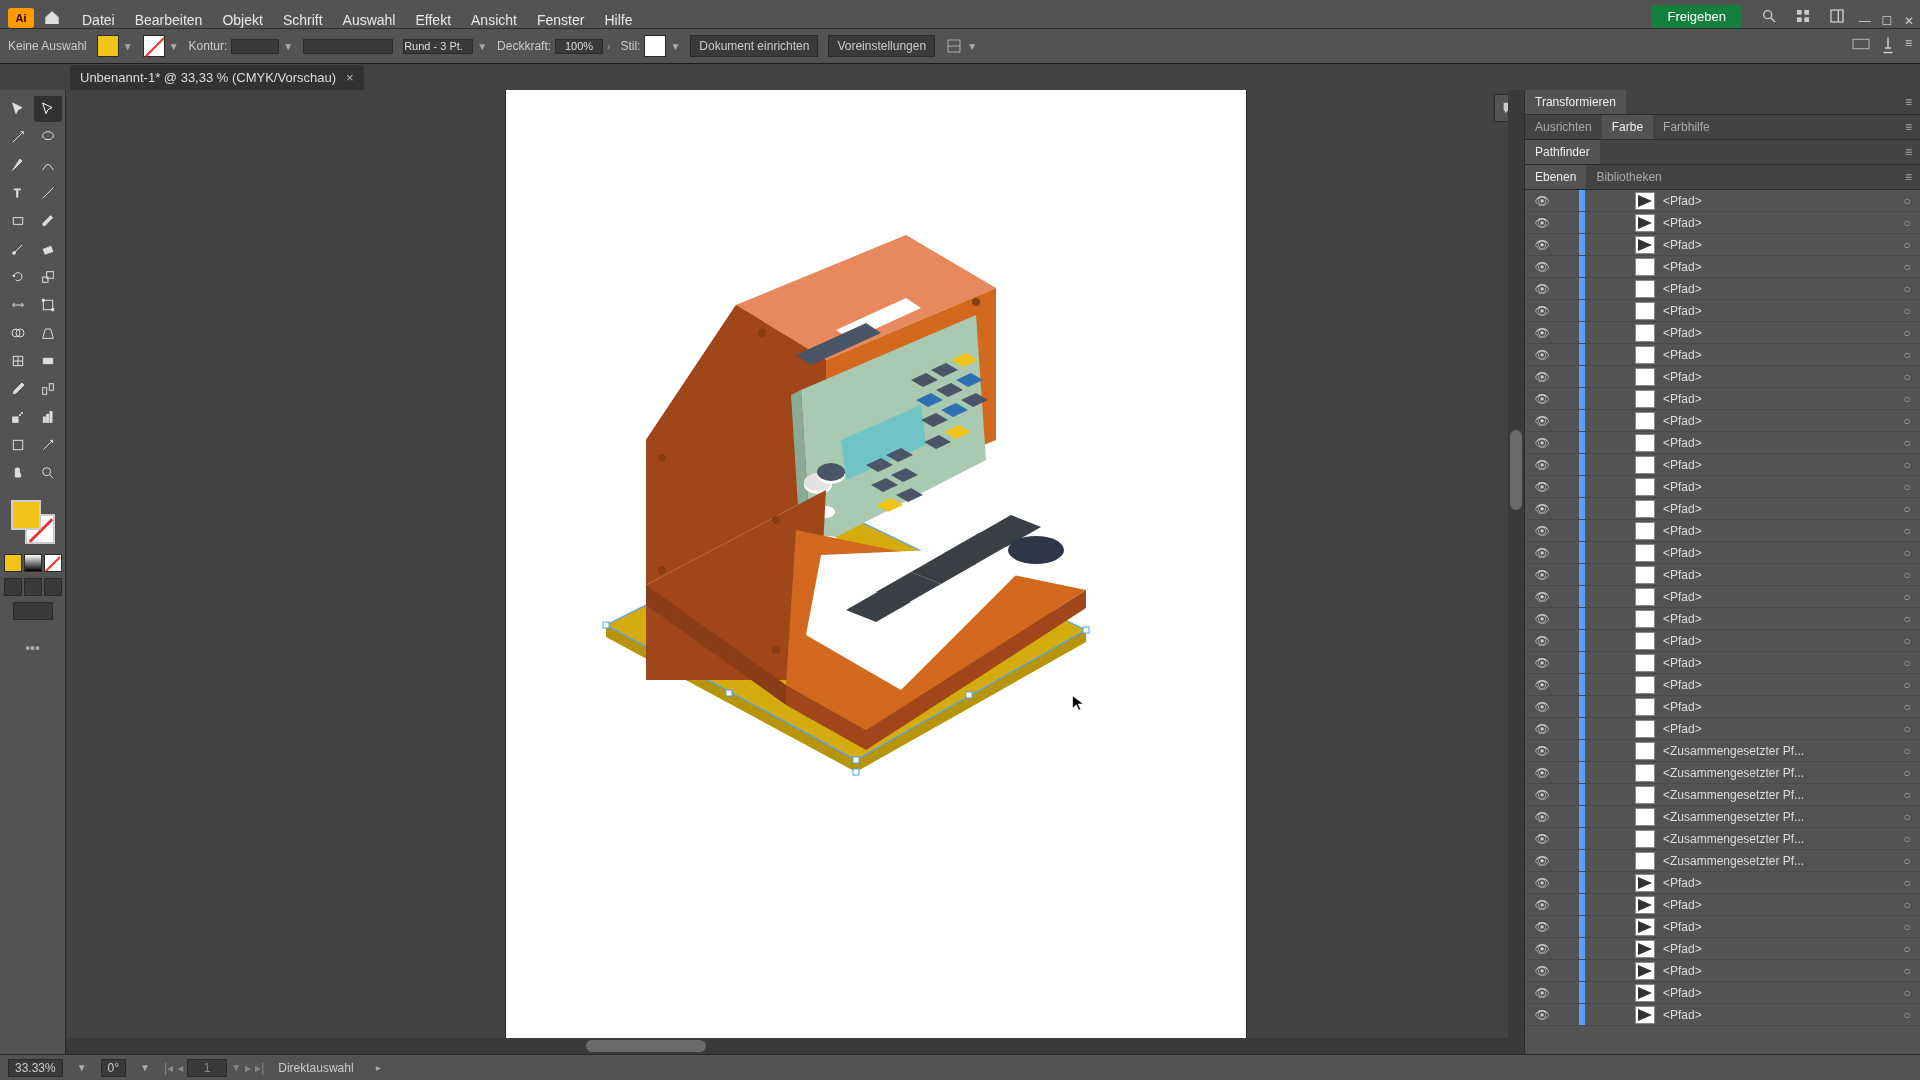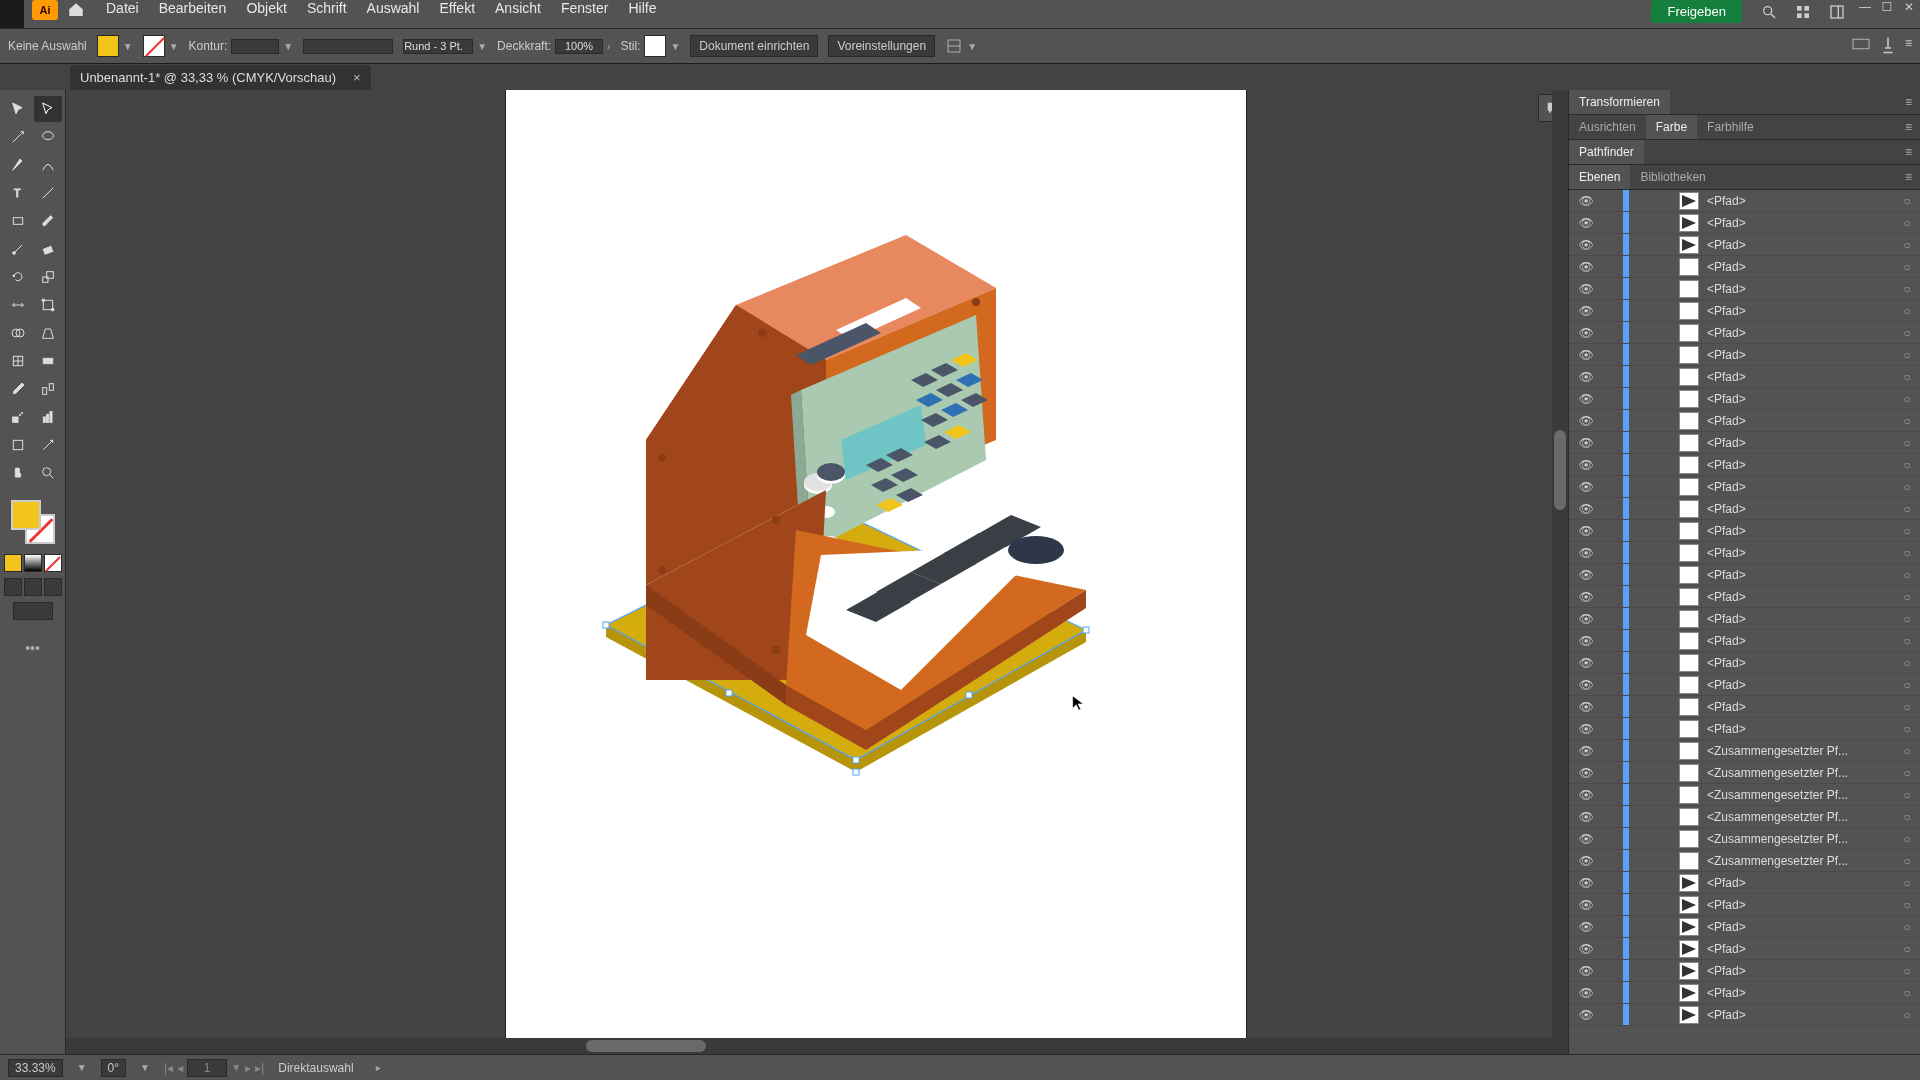--- a/index.html
+++ b/index.html
@@ -1,19 +1,19 @@
 <!DOCTYPE html>
 <html><head>
 <meta charset="utf-8">
 <style>
 * { margin:0; padding:0; box-sizing:border-box; font-family:"Segoe UI",Tahoma,sans-serif; user-select:none; }
 html,body{width:1920px;height:1080px;overflow:hidden;background:#1a1a1a;}
 
 
-.menubar{height:28px;background:#535353;display:flex;align-items:flex-start;font-size:14px;color:#e8e8e8;margin-left:24px;}
+.menubar{height:28px;background:#535353;display:flex;align-items:flex-end;font-size:14px;color:#e8e8e8;}
 .menubar .app-ico{width:26px;height:20px;background:#ff9a00;margin:0 6px 0 8px;border-radius:3px;display:flex;align-items:center;justify-content:center;font-size:11px;font-weight:bold;color:#330000;}
 .menubar .home-ico{width:24px;height:20px;margin-right:8px;display:flex;align-items:center;justify-content:center;}
 .menubar .menu-item{padding:0 10px;cursor:pointer;}
 .menubar .spacer{flex:1;}
 .menubar .share{background:#15803d;color:#fff;padding:4px 16px;border-radius:4px;margin-right:10px;font-size:13px;}
 .menubar .right-ico{width:24px;height:24px;margin:0 5px;display:flex;align-items:center;justify-content:center;color:#ccc;}
 .winctl{width:22px;text-align:center;color:#ccc;font-size:12px;}
 
 
 .ctrlbar{height:36px;background:#535353;border-top:1px solid #2b2b2b;border-bottom:1px solid #1c1c1c;display:flex;align-items:center;font-size:12px;color:#ccc;padding:2px 8px;gap:10px;}
@@ -24,21 +24,21 @@
 .swatch.stroke::after{content:"";position:absolute;left:-2px;top:50%;width:26px;height:2px;background:#e33;transform:rotate(-45deg);}
 .ctrlbar select,.ctrlbar input{background:#3a3a3a;border:1px solid #2a2a2a;color:#ddd;font-size:11px;height:15px;}
 .ctrlbar .wide{width:90px;}
 .ctrlbar .mid{width:70px;}
 .ctrlbar .num{width:48px;text-align:center;}
 .ctrlbar .btn{background:#3a3a3a;border:1px solid #2a2a2a;padding:3px 8px;font-size:12px;}
 .ctrlbar .far-right{margin-left:auto;display:flex;gap:8px;}
 
 
 .tabrow{height:26px;background:#434343;display:flex;align-items:flex-end;padding-left:70px;}
-.doc-tab{background:#323232;color:#ddd;font-size:13px;padding:5px 10px;border-top-left-radius:4px;border-top-right-radius:4px;display:flex;align-items:center;gap:17px;}
+.doc-tab{background:#323232;color:#ddd;font-size:13px;padding:5px 10px;border-top-left-radius:4px;border-top-right-radius:4px;display:flex;align-items:center;gap:10px;}
 .doc-tab .close{color:#bbb;font-size:13px;}
 
 
 .main{position:absolute;top:90px;bottom:26px;left:0;right:0;display:flex;}
 .toolcol{width:66px;background:#535353;border-right:1px solid #2a2a2a;display:flex;flex-direction:column;align-items:center;padding-top:6px;}
 .toolgrid{display:grid;grid-template-columns:28px 28px;gap:2px;}
 .tool{width:28px;height:26px;display:flex;align-items:center;justify-content:center;color:#ddd;font-size:14px;border-radius:2px;}
 .tool.sel{background:#323232;}
 .tool svg{width:16px;height:16px;stroke:#ddd;fill:none;stroke-width:1.5;}
 .color-ind{margin-top:14px;position:relative;width:44px;height:44px;}
@@ -59,21 +59,21 @@
 .artboard svg{position:absolute;left:60px;top:100px;}
 .cursor-arrow{position:absolute;left:1005px;top:605px;}
 .cursor-arrow svg{width:14px;height:16px;}
 .canvas-scroll-v{position:absolute;right:0;top:0;width:16px;height:100%;background:#3a3a3a;}
 .canvas-scroll-v .thumb{position:absolute;left:2px;width:12px;top:340px;height:80px;background:#6a6a6a;border-radius:6px;}
 .canvas-scroll-h{position:absolute;left:0;bottom:0;height:16px;width:100%;background:#3a3a3a;}
 .canvas-scroll-h .thumb{position:absolute;top:2px;height:12px;left:520px;width:120px;background:#6a6a6a;border-radius:6px;}
 .sidechip{position:absolute;right:0;top:4px;width:30px;height:28px;background:#535353;border:1px solid #2a2a2a;display:flex;align-items:center;justify-content:center;color:#ccc;}
 
 
-.rightcol{width:352px;background:#535353;display:flex;flex-direction:column;border-left:1px solid #2a2a2a;}
+.rightcol{width:396px;background:#535353;display:flex;flex-direction:column;border-left:1px solid #2a2a2a;}
 .panel-tabs{display:flex;background:#434343;font-size:12px;color:#aaa;border-bottom:1px solid #2a2a2a;}
 .panel-tabs span{padding:5px 10px;}
 .panel-tabs span.active{background:#535353;color:#eee;}
 .panel-tabs .menu{margin-left:auto;padding:5px 8px;}
 .layers{flex:1;overflow:auto;background:#535353;}
 .layer-row{display:flex;align-items:center;height:22px;font-size:12px;color:#ddd;border-bottom:1px solid #4a4a4a;}
 .layer-row .vis{width:34px;text-align:center;color:#ccc;}
 .layer-row .lock{width:20px;}
 .layer-row .bar{width:6px;align-self:stretch;background:#5aa0ff;margin-right:50px;}
 .layer-row .thumb{width:20px;height:18px;background:#fff;border:1px solid #888;margin-right:8px;position:relative;}

